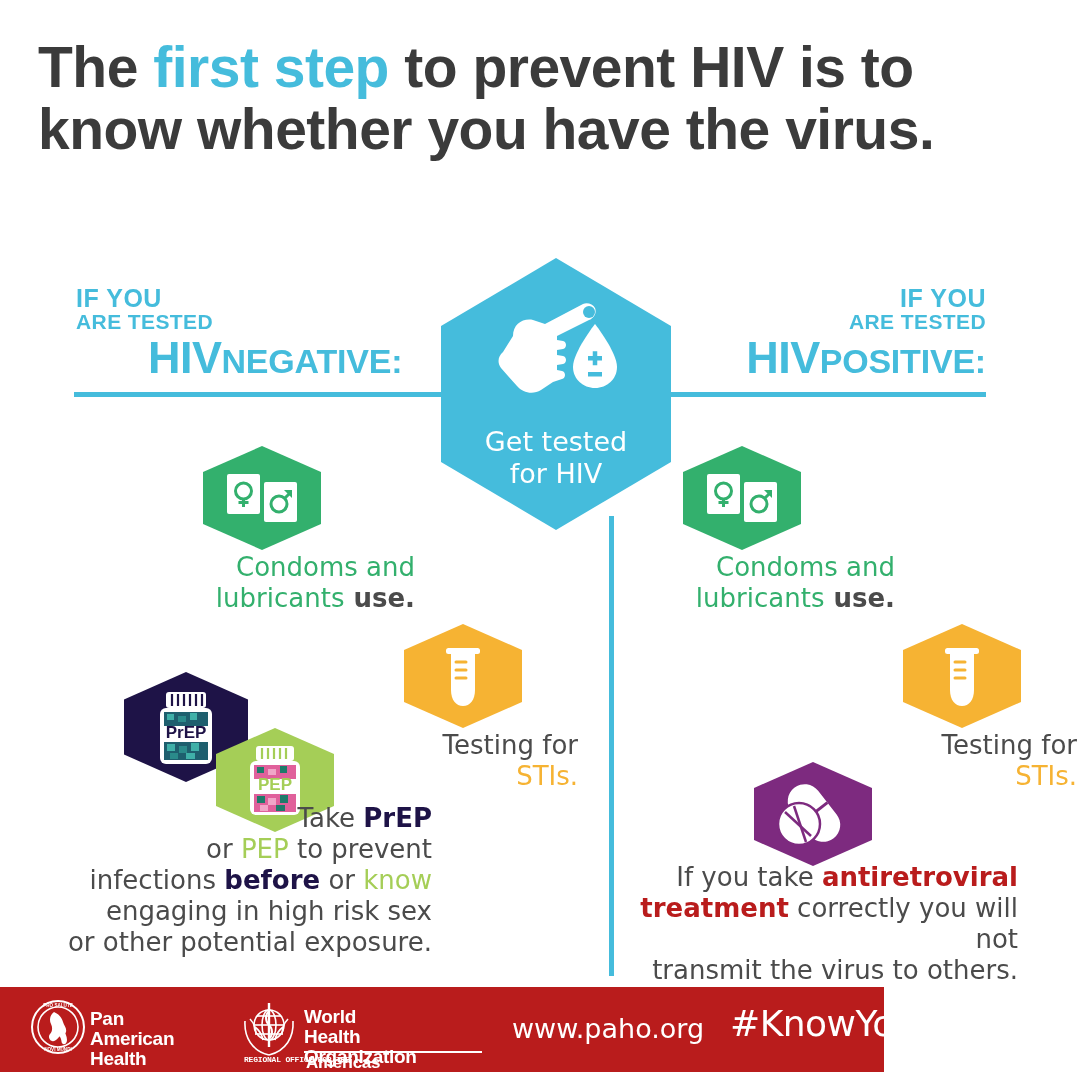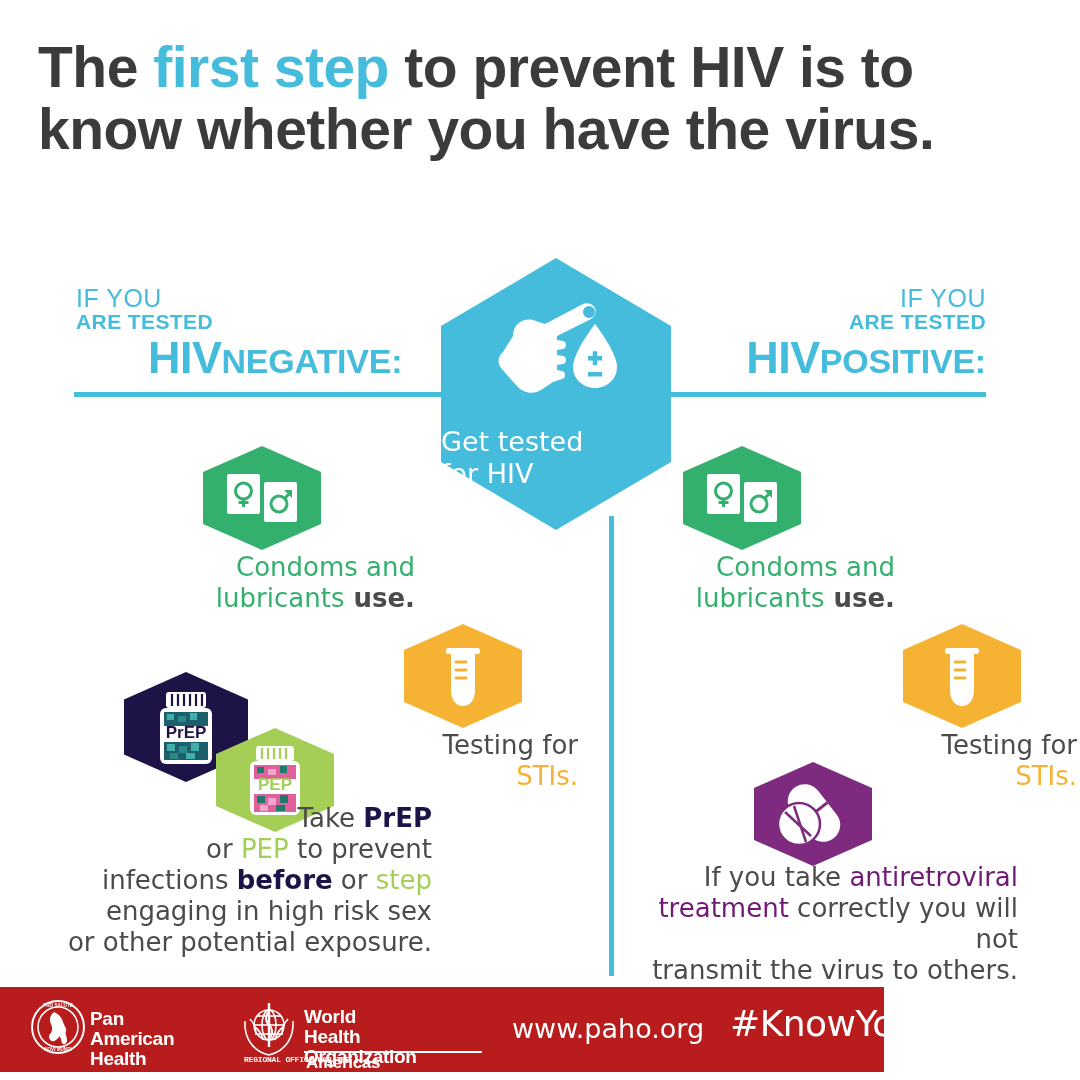--- a/index.html
+++ b/index.html
@@ -33,21 +33,21 @@
 
   
   .col-head {
     position: absolute;
     top: 286px;
   }
   #head-neg { left: 76px; text-align: left; width: 430px; }
   #head-pos { left: 574px; text-align: right; width: 412px; }
 
   .kicker1 {
-    font-weight: normal;
+    font-weight: bold;
     font-size: 25px;
     line-height: 25px;
     letter-spacing: 0.5px;
     color: #45bcdc;
   }
   .kicker2 {
     font-weight: bold;
     font-size: 21px;
     line-height: 22px;
     letter-spacing: 0.4px;
@@ -109,20 +109,21 @@
   }
   #center-hex .hex-icon {
     position: absolute;
     left: 42px; top: 36px;
     width: 146px; height: 120px;
   }
   #center-hex .hex-label {
     position: absolute;
     left: 0; right: 0;
     top: 168px;
+    text-align: center;
     color: #ffffff;
     font-size: 27px;
     line-height: 32px;
     font-family: "DejaVu Sans", sans-serif;
     font-weight: normal;
   }
 
   
   .hex {
     position: absolute;
@@ -134,21 +135,21 @@
     text-align: right;
     font-family: "DejaVu Sans", sans-serif;
     font-size: 26px;
     line-height: 31px;
     color: #4b4b4b;
   }
   .c-green  { color: #33b06d; }
   .c-yellow { color: #f6b333; margin-left: 44px; }
   .c-navy   { color: #1e1347; font-weight: bold; }
   .c-lgreen { color: #a5ce57; }
-  .c-purple { color: #701a75; font-weight: normal; margin-top: 32px; }
+  .c-purple { color: #b91c1c; font-weight: bold; margin-top: 32px; }
   .c-gray   { color: #4b4b4b; }
   .bold     { font-weight: bold; }
 
   
   #hex-cond-l { left: 203px; top: 446px; width: 118px; height: 104px; background: #33b06d; }
   #cap-cond-l { left: 110px; top: 552px; width: 305px; }
 
   #hex-prep   { left: 124px; top: 672px; width: 124px; height: 110px; background: #1e1347; }
   #hex-pep    { left: 216px; top: 728px; width: 118px; height: 104px; background: #a5ce57; }
   #cap-prep   { left: 52px;  top: 803px; width: 380px; }
@@ -337,21 +338,21 @@
     <rect x="52" y="70" width="8" height="7" fill="#f0a6c8"></rect>
     <rect x="64" y="67" width="8" height="8" fill="#1e7a6a"></rect>
     <rect x="44" y="77" width="8" height="6" fill="#f0a6c8"></rect>
     <rect x="60" y="77" width="9" height="6" fill="#1e7a6a"></rect>
     <text x="59" y="62" font-family="Liberation Sans, sans-serif" font-size="17" font-weight="bold" fill="#a5ce57" text-anchor="middle">PEP</text>
   </svg>
 </div>
 <div class="caption" id="cap-prep">
   <span>Take </span><span class="c-navy">PrEP</span><br>
   <span>or </span><span class="c-lgreen">PEP</span><span> to prevent</span><br>
-  <span>infections </span><span class="c-navy">before</span><span> or </span><span class="c-lgreen">step</span><br>
+  <span>infections </span><span class="c-navy">before</span><span> or </span><span class="c-lgreen">know</span><br>
   <span>engaging in high risk sex</span><br>
   <span>or other potential exposure.</span>
 </div>
 
 <div class="hex" id="hex-sti-l">
   <svg viewBox="0 0 118 104" width="118" height="104">
     <rect x="42" y="24" width="34" height="6" rx="2.5" fill="#ffffff"></rect>
     <path fill="#ffffff" d="M47 30 L71 30 L71 66 C71 76 66 82 59 82 C52 82 47 76 47 66 Z"></path>
     <g stroke="#f6b333" stroke-width="3" stroke-linecap="round">
       <line x1="52" y1="38" x2="62" y2="38"></line>

